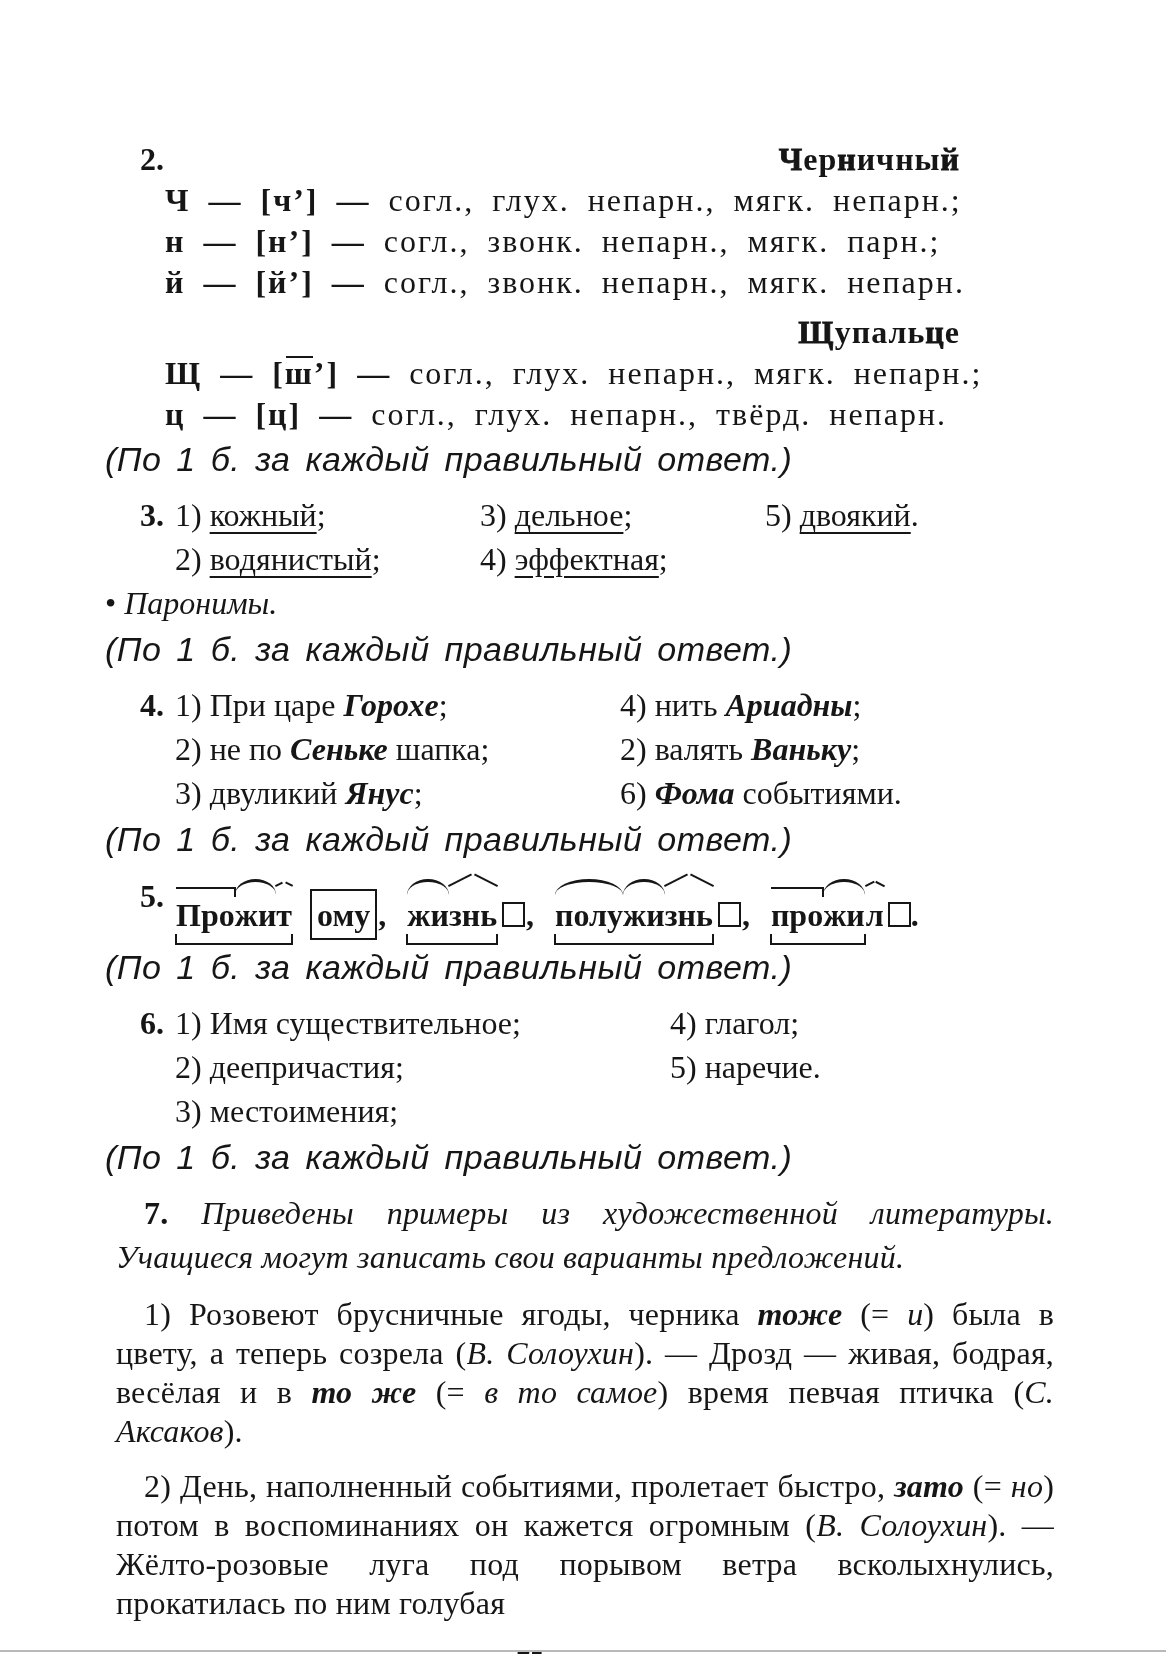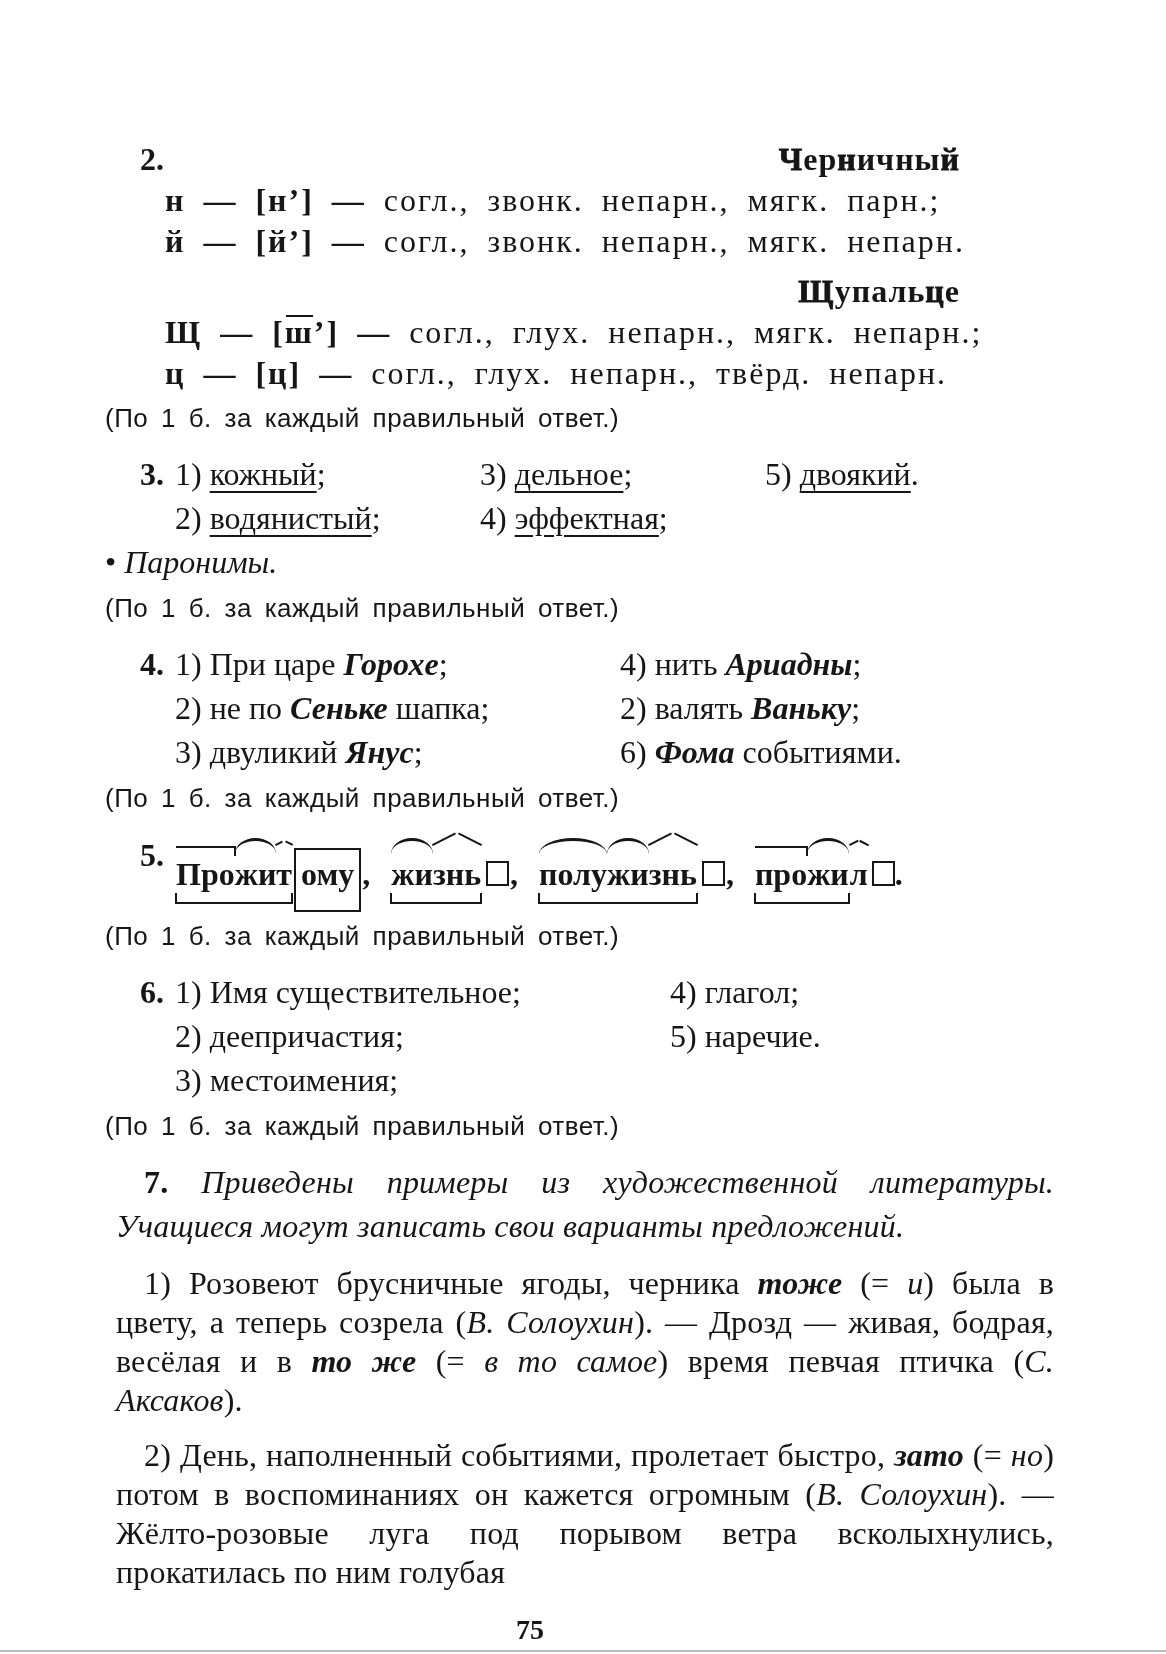--- a/index.html
+++ b/index.html
@@ -32,21 +32,22 @@
   .head2{margin-top:8px;}
 
   
   .phon{margin-left:65px;line-height:41px;letter-spacing:2px;word-spacing:8px;}
 
   
   .score{
     margin:6px 0 0 5px;
     line-height:36px;
     font-family:"Liberation Sans","DejaVu Sans",sans-serif;
-    font-size:26px;
+    font-style:italic;
+    font-size:34px;
     letter-spacing:0.5px;
     word-spacing:5px;
   }
 
   
   .task{margin-top:16px;}
   .row{position:relative;display:flex;padding-left:75px;line-height:44px;align-items:baseline;}
   .row .tnum{position:absolute;left:40px;top:0;font-weight:bold;}
   .cell{flex:0 0 auto;}
   .w305{width:305px;}
@@ -65,41 +66,42 @@
   .pre-m{position:relative;display:inline-block;}
   .pre-m::before{content:"";position:absolute;left:0;right:-1px;top:-5px;height:8px;
     border-top:2px solid #161616;border-right:2px solid #161616;}
   .root-m{position:relative;display:inline-block;}
   .root-m::before{content:"";position:absolute;left:0;right:0;top:-13px;height:13px;
     border-top:3px solid #161616;border-radius:50% 50% 0 0 / 100% 100% 0 0;}
   .sfx-m{position:relative;display:inline-block;}
   .sfx-m::before,.sfx-m::after{content:"";position:absolute;top:-7px;height:2.4px;background:#161616;width:54%;}
   .sfx-m::before{left:0;transform-origin:left bottom;transform:rotate(-27deg);}
   .sfx-m::after{right:0;transform-origin:right bottom;transform:rotate(27deg);}
-  .end-box{display:inline-block;border:2px solid #161616;padding:1px 5px 13px 5px;margin-left:1px;}
+  .end-box{display:inline-block;border:2px solid #161616;padding:1px 5px 0 5px;margin-left:17px;}
   .zero-box{display:inline-block;width:19px;height:21px;border:2px solid #161616;margin-left:4px;vertical-align:-1px;}
   .sep{margin:0 12px 0 1px;}
 
   
   .para{margin:16px;text-align:justify;text-indent:28px;line-height:39px;letter-spacing:0.2px;}
   .intro{line-height:44px;margin-top:16px;}
 
   .pageno{margin-top:22px;text-align:center;padding-right:110px;font-weight:bold;font-size:28px;}
   .scan-edge{position:absolute;left:0;right:0;bottom:2px;border-top:2px solid #b9b9b9;}
 </style>
 </head>
 <body>
 
 <div class="page">
 
   <section class="task2">
     <div class="head-row">
       <span class="tnum">2.</span>
       <span class="ttitle"><span class="seg xb">Ч</span><span class="seg">ер</span><span class="seg xb">н</span><span class="seg">ичны</span><span class="seg xb">й</span></span>
     </div>
+    <div class="phon"><span class="seg b">Ч — [ч’] — </span><span class="seg">согл., глух. непарн., мягк. непарн.;</span></div>
     <div class="phon"><span class="seg b">н — [н’] — </span><span class="seg">согл., звонк. непарн., мягк. парн.;</span></div>
     <div class="phon"><span class="seg b">й — [й’] — </span><span class="seg">согл., звонк. непарн., мягк. непарн.</span></div>
 
     <div class="head-row head2">
       <span class="ttitle"><span class="seg xb">Щ</span><span class="seg">упаль</span><span class="seg xb">ц</span><span class="seg">е</span></span>
     </div>
     <div class="phon"><span class="seg b">Щ — [</span><span class="seg b ov">ш</span><span class="seg b">’] — </span><span class="seg">согл., глух. непарн., мягк. непарн.;</span></div>
     <div class="phon"><span class="seg b">ц — [ц] — </span><span class="seg">согл., глух. непарн., твёрд. непарн.</span></div>
     <div class="score">(По 1 б. за каждый правильный ответ.)</div>
   </section>

